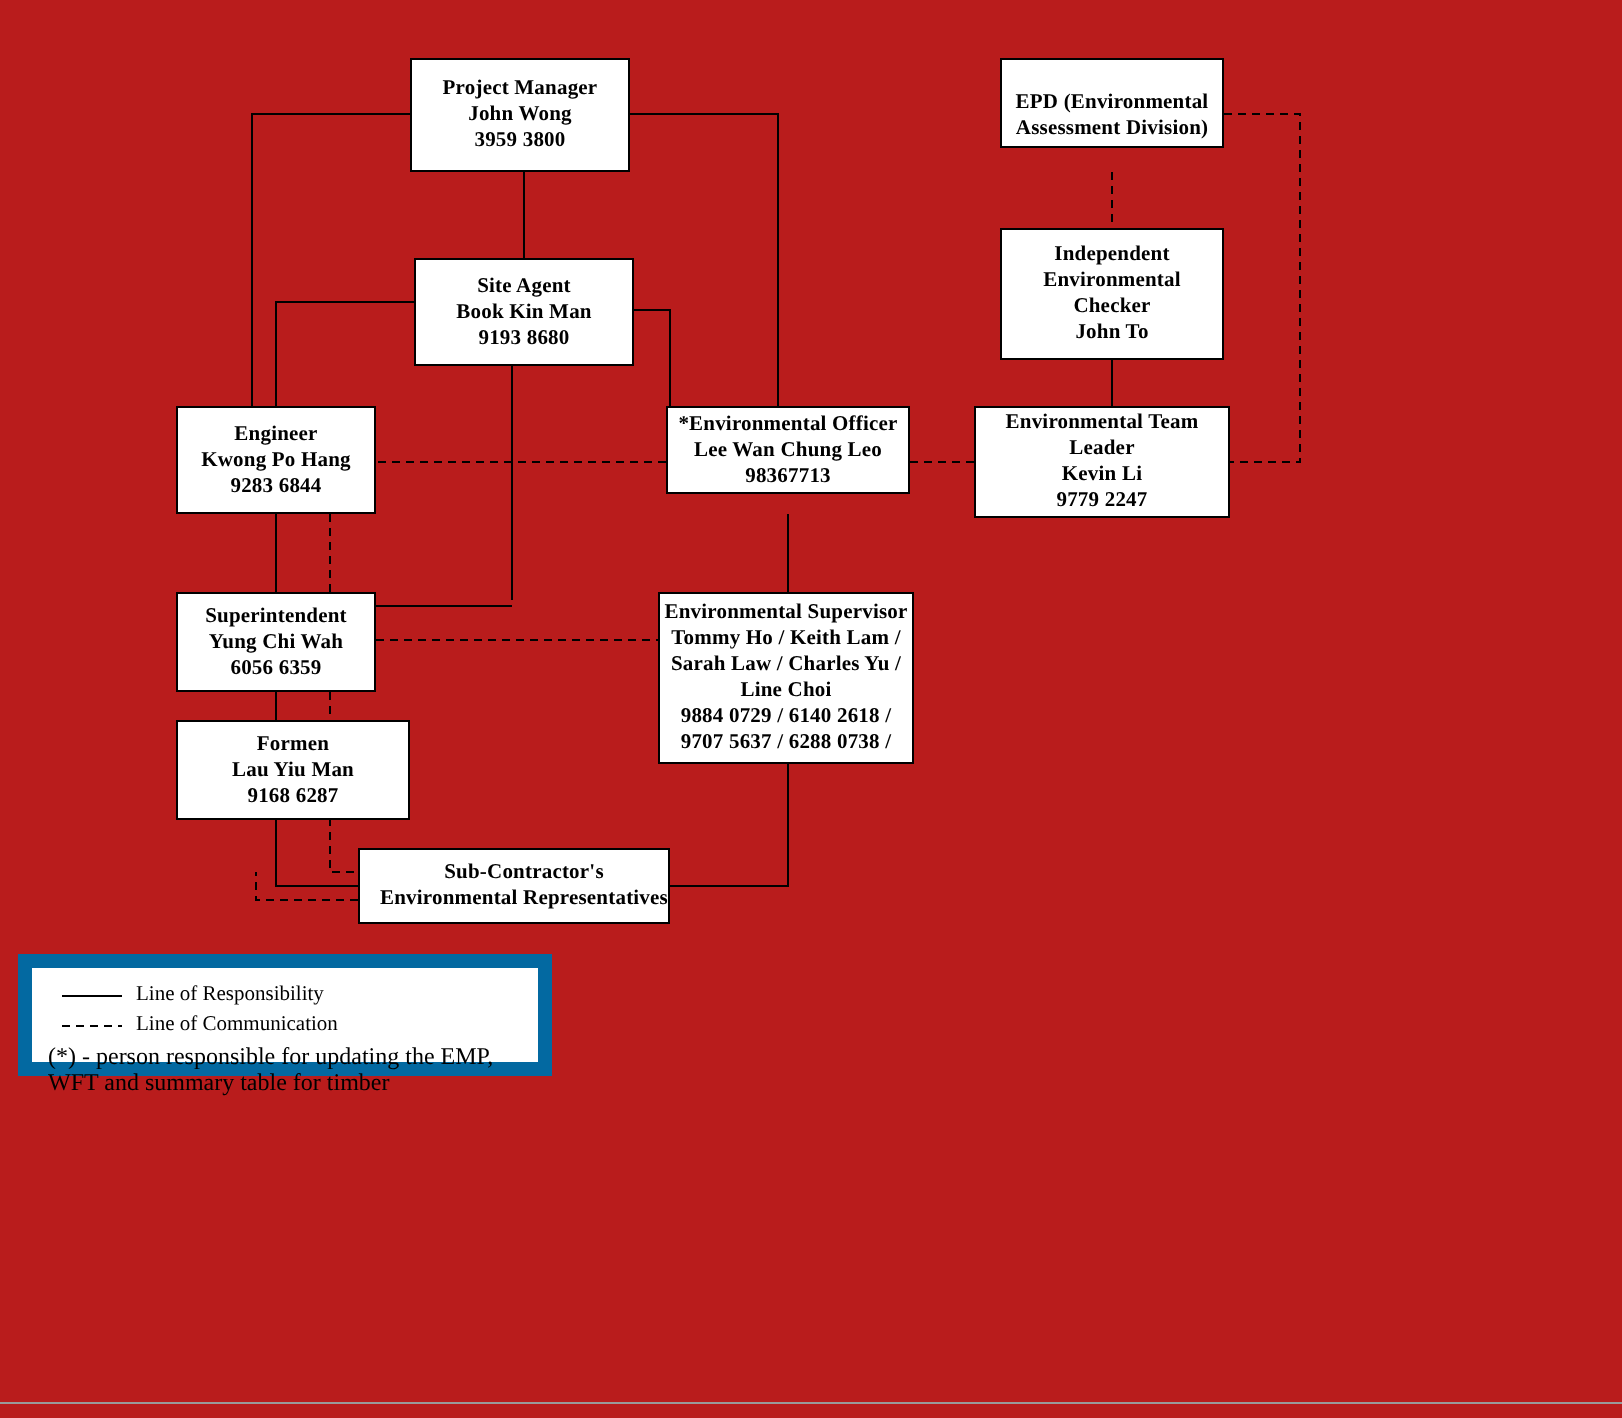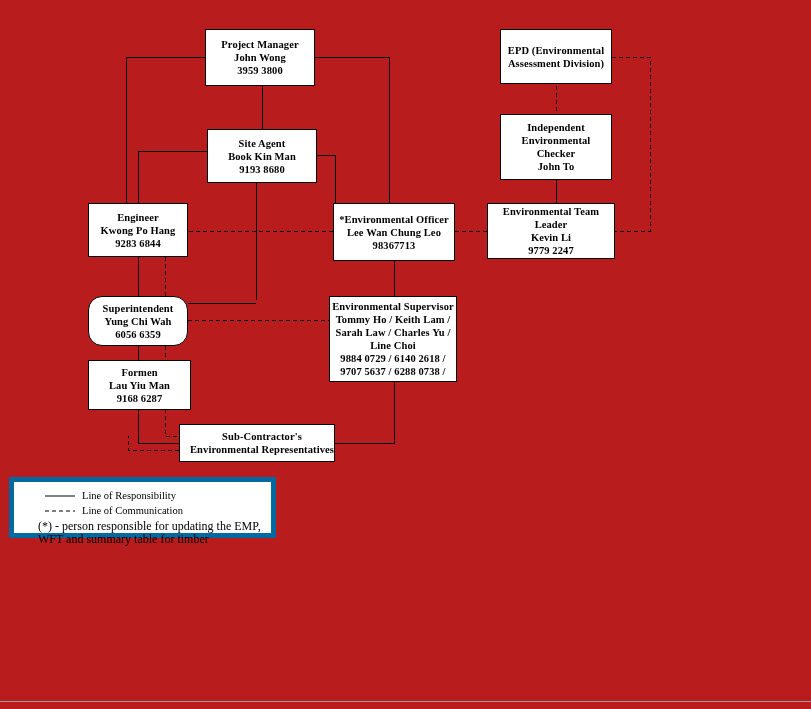--- a/index.html
+++ b/index.html
@@ -42,26 +42,26 @@
     letter-spacing: 0.1px;
     padding: 2px 3px;
   }
   .node .ln {
     display: block;
     white-space: nowrap;
   }
   .legend {
     position: absolute;
     box-sizing: border-box;
-    border: 5px solid #0369a1;
+    border: 7px solid #0369a1;
     background: #ffffff;
     font-weight: normal;
     font-size: 10.5px;
     line-height: 14px;
-    padding: 6px 8px 6px 24px;
+    padding: 6px 8px 6px 8px;
   }
   .legend-row {
     display: flex;
     align-items: center;
     height: 15px;
   }
   .legend-key {
     width: 44px;
     flex: 0 0 44px;
     display: flex;
@@ -135,21 +135,21 @@
 
     </g>
   </svg>
 
   <div class="node" style="left:205px; top:29px; width:110px; height:57px;">
     <span class="ln">Project Manager</span>
     <span class="ln">John Wong</span>
     <span class="ln">3959 3800</span>
   </div>
 
-  <div class="node" style="left:500px; top:29px; width:112px; height:55px;">
+  <div class="node" style="left:500px; top:29px; width:112px; height:45px;justify-content:flex-end;">
     <span class="ln">EPD (Environmental</span>
     <span class="ln">Assessment Division)</span>
   </div>
 
   <div class="node" style="left:207px; top:129px; width:110px; height:54px;">
     <span class="ln">Site Agent</span>
     <span class="ln">Book Kin Man</span>
     <span class="ln">9193 8680</span>
   </div>
 
@@ -159,49 +159,49 @@
     <span class="ln">Checker</span>
     <span class="ln">John To</span>
   </div>
 
   <div class="node" style="left:88px; top:203px; width:100px; height:54px;">
     <span class="ln">Engineer</span>
     <span class="ln">Kwong Po Hang</span>
     <span class="ln">9283 6844</span>
   </div>
 
-  <div class="node" style="left:333px; top:203px; width:122px; height:58px;">
+  <div class="node" style="left:333px; top:203px; width:122px; height:44px;">
     <span class="ln">*Environmental Officer</span>
     <span class="ln">Lee Wan Chung Leo</span>
     <span class="ln">98367713</span>
   </div>
 
   <div class="node" style="left:487px; top:203px; width:128px; height:56px;">
     <span class="ln">Environmental Team</span>
     <span class="ln">Leader</span>
     <span class="ln">Kevin Li</span>
     <span class="ln">9779 2247</span>
   </div>
 
-  <div class="node" style="left:88px; top:296px; width:100px; height:50px;border-radius:14px;">
+  <div class="node" style="left:88px; top:296px; width:100px; height:50px;">
     <span class="ln">Superintendent</span>
     <span class="ln">Yung Chi Wah</span>
     <span class="ln">6056 6359</span>
   </div>
 
   <div class="node" style="left:329px; top:296px; width:128px; height:86px;">
     <span class="ln">Environmental Supervisor</span>
     <span class="ln">Tommy Ho / Keith Lam /</span>
     <span class="ln">Sarah Law / Charles Yu /</span>
     <span class="ln">Line Choi</span>
     <span class="ln">9884 0729 / 6140 2618 /</span>
     <span class="ln">9707 5637 / 6288 0738 /</span>
   </div>
 
-  <div class="node" style="left:88px; top:360px; width:103px; height:50px;">
+  <div class="node" style="left:88px; top:360px; width:117px; height:50px;">
     <span class="ln">Formen</span>
     <span class="ln">Lau Yiu Man</span>
     <span class="ln">9168 6287</span>
   </div>
 
   <div class="node" style="left:179px; top:424px; width:156px; height:38px;padding-left:13px;">
     <span class="ln">Sub-Contractor's</span>
     <span class="ln">Environmental Representatives</span>
   </div>
 

